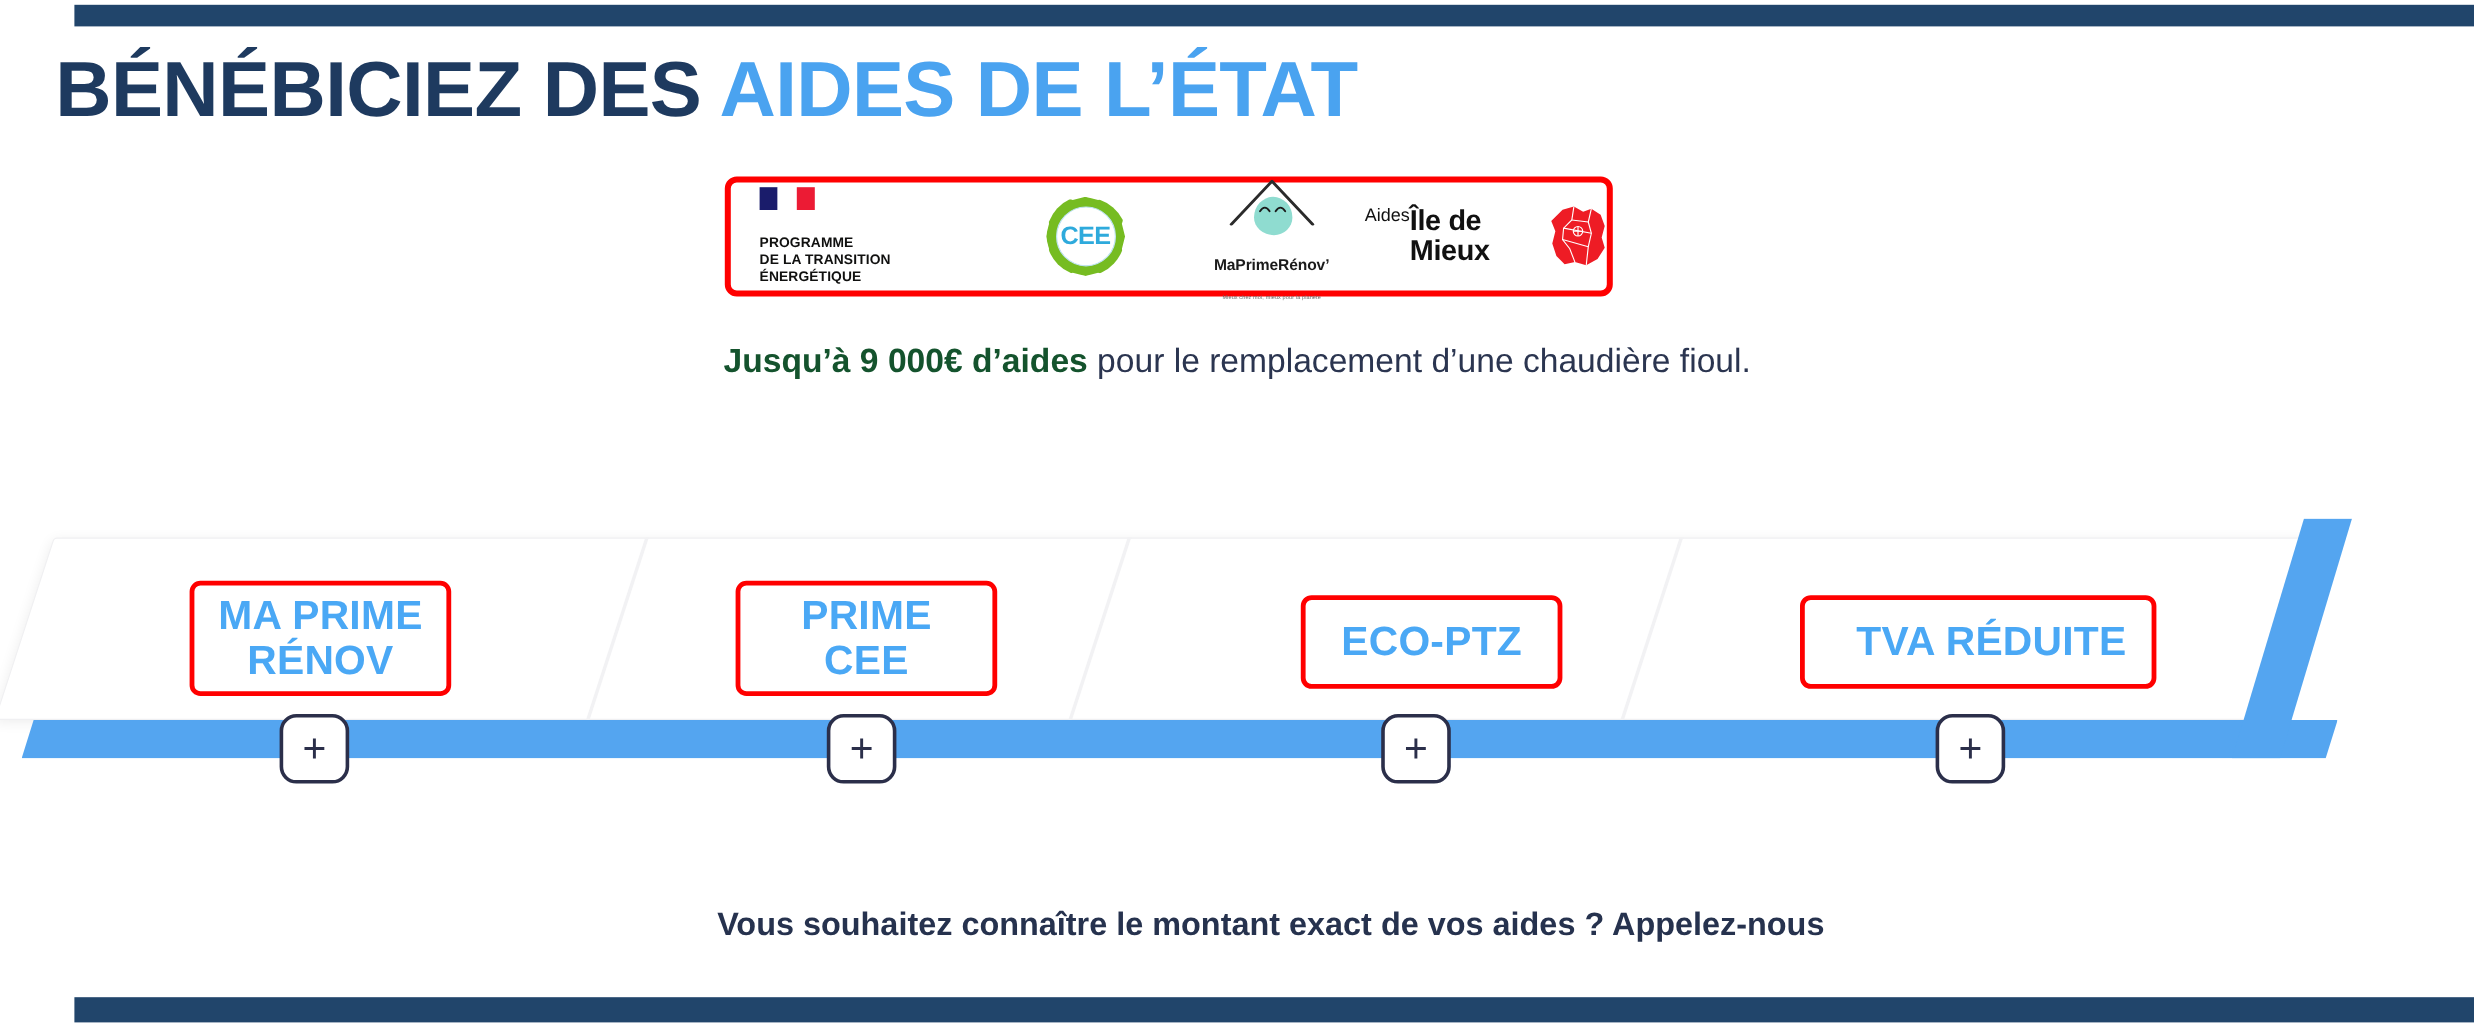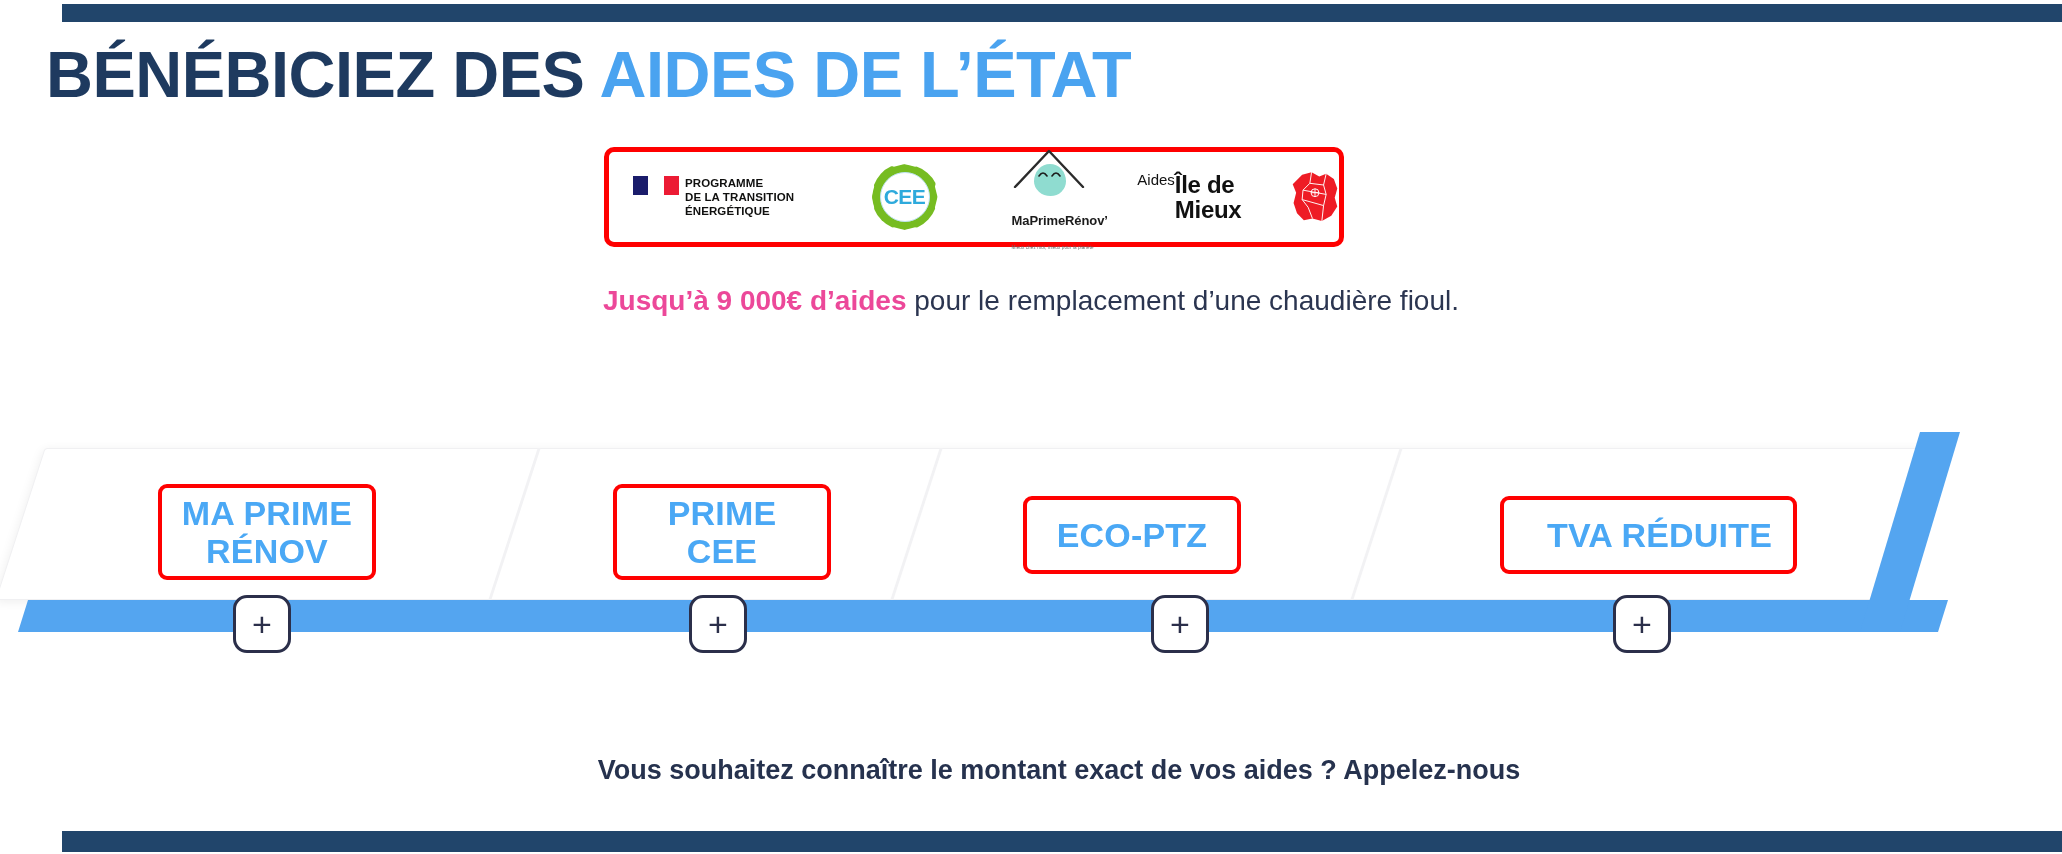--- a/index.html
+++ b/index.html
@@ -64,21 +64,21 @@
     flex: 1 1 0;
     height: 100%;
     display: flex;
     align-items: center;
     justify-content: center;
     position: relative;
   }
 
   
   #logo-pte { flex: 1.25 1 0; justify-content: flex-start; padding-left: 24px; }
-  .pte-wrap { display: flex; flex-direction: row; gap: 6px; }
+  .pte-wrap { display: flex; flex-direction: column; gap: 21px; }
   .flag {
     display: flex;
     width: 46px;
     height: 19px;
   }
   .flag i { display:block; width: 33.33%; height: 100%; }
   .flag .b { background: #1a1c6b; }
   .flag .w { background: #ffffff; }
   .flag .r { background: #ec1b34; }
   .pte-text {
@@ -123,21 +123,21 @@
     z-index: 3;
     font-size: 21px;
     font-weight: 700;
     color: #2eaadc;
     letter-spacing: -0.5px;
   }
 
   
   .mpr-wrap {
     display: flex; flex-direction: column;
-    gap: 17px;
+    align-items: center; gap: 17px;
     padding-top: 4px;
   }
   .mpr-mark { position: relative; width: 74px; height: 48px; }
   .mpr-roof {
     position: absolute; left: 0; top: 0;
     width: 74px; height: 40px;
   }
   .mpr-blob {
     position: absolute;
     left: 22px; top: 16px;
@@ -164,21 +164,21 @@
   .aide-line {
     position: absolute;
     left: 0; width: 2062px;
     text-align: center;
     font-size: 28px;
     color: #2b3550;
     white-space: nowrap;
   }
   #aide-line-1 { top: 285px; }
   #aide-line-2 { top: 343px; }
-  .aide-line b { font-weight: 700; color: #ec4899; }
+  .aide-line b { font-weight: 700; color: #14532d; }
 
   
   #banner { position: absolute; left: 0; top: 440px; width: 2062px; height: 220px; }
 
   .panel {
     position: absolute;
     background: #ffffff;
     box-shadow: 0 2px 10px rgba(0,0,0,0.07);
   }
   #panel-main {
@@ -228,21 +228,21 @@
     text-align: center;
     color: #4aa8f5;
     font-size: 34px;
     font-weight: 700;
     line-height: 1.12;
     letter-spacing: 0.2px;
     white-space: pre-line;
   }
   #card-0 { left: 158px;  top: 484px; width: 218px; height: 96px; }
   #card-1 { left: 613px;  top: 484px; width: 218px; height: 96px; }
-  #card-2 { left: 1023px; top: 496px; width: 218px; height: 78px; }
+  #card-2 { left: 1084px; top: 496px; width: 218px; height: 78px; }
   #card-3 { left: 1500px; top: 496px; width: 297px; height: 78px; padding-left: 22px; }
 
   
   .plus-btn {
     position: absolute;
     width: 58px; height: 58px;
     background: #ffffff;
     border: 3px solid #2b2f4a;
     border-radius: 14px;
     display: flex;

